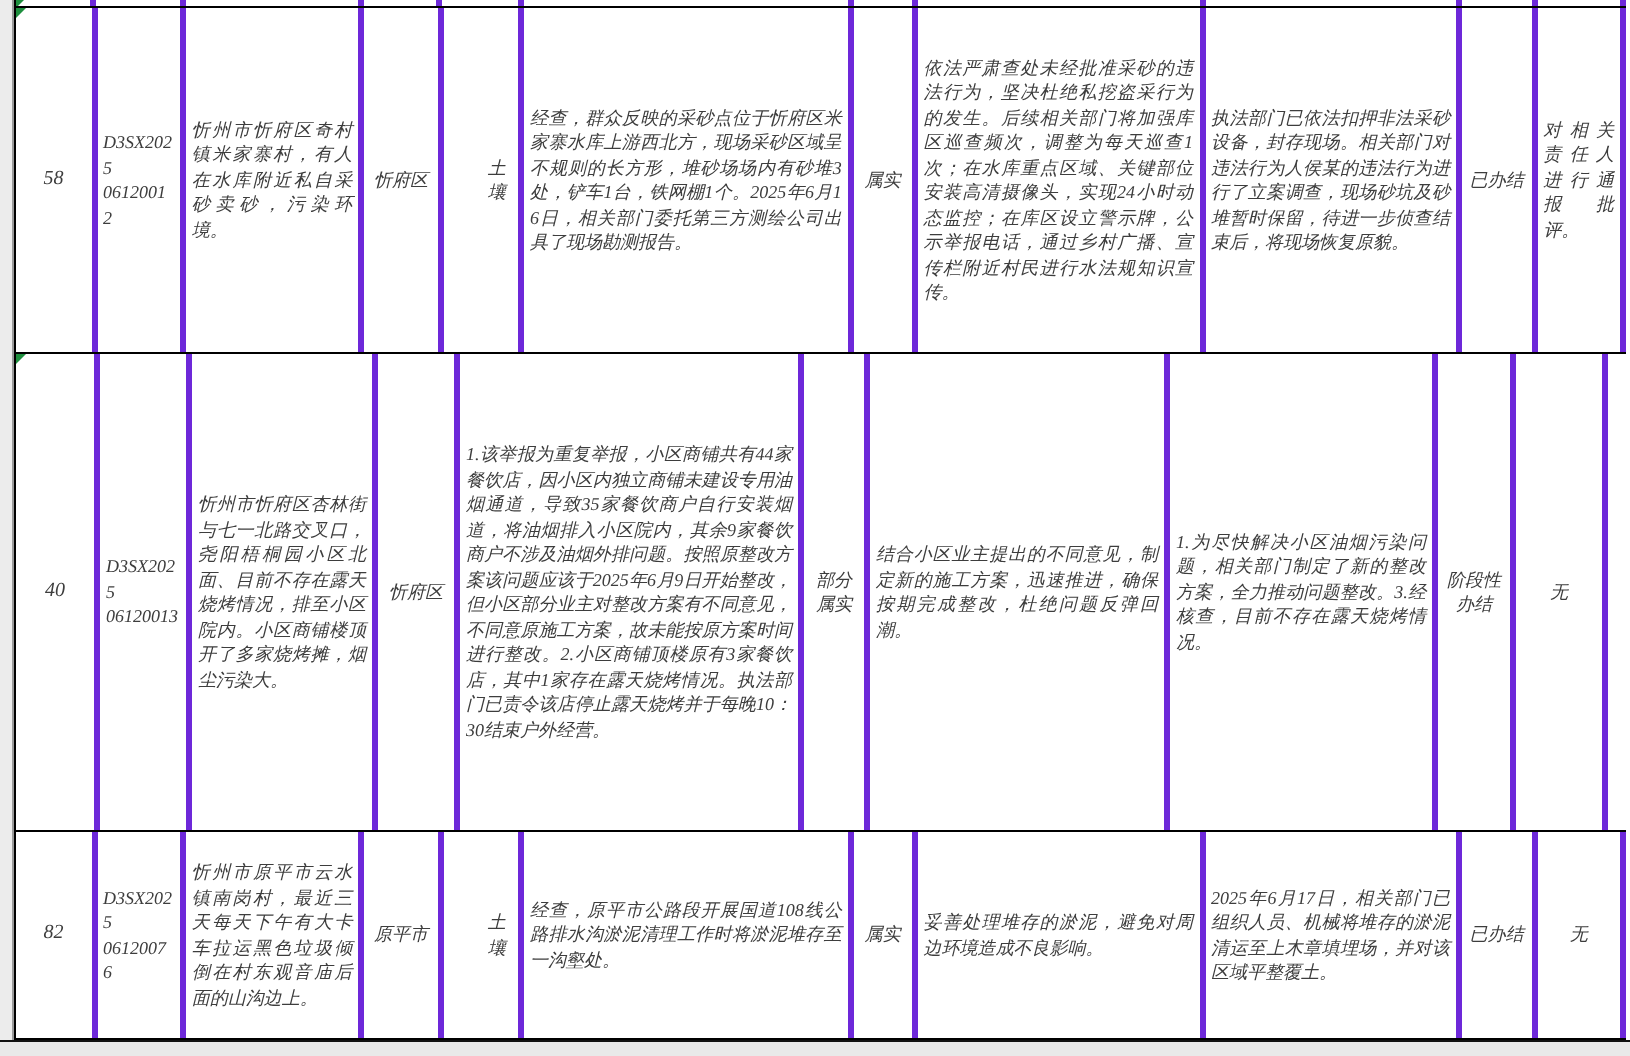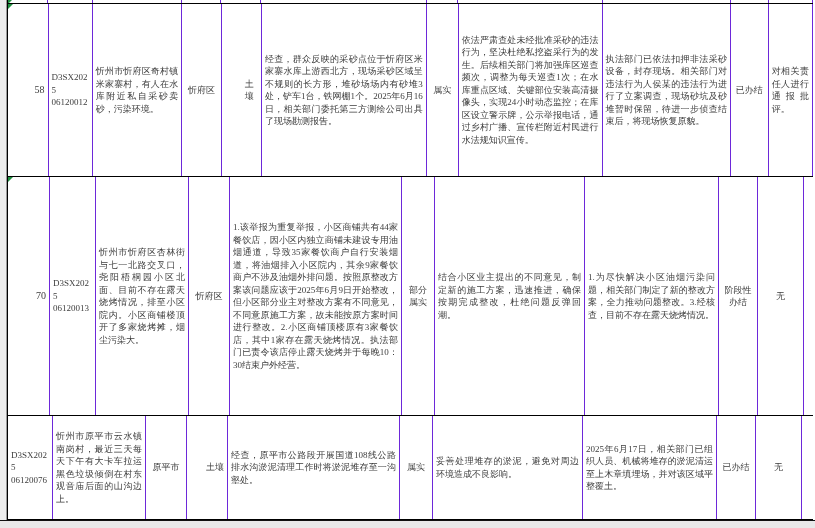--- a/index.html
+++ b/index.html
@@ -19,27 +19,27 @@
     background:#e9e9e9;border-top:1px solid #111;box-sizing:border-box;
   }
   .table{
     position:absolute;left:7px;top:0;width:806px;
   }
   .row{
     display:flex;flex-direction:row;box-sizing:border-box;
     border-bottom:1px solid #000;background:#fff;
   }
   .cell{
-    box-sizing:border-box;border-right:1px solid #6d28d9;
+    box-sizing:border-box;border-right:3px solid #6d28d9;
     display:flex;align-items:center;position:relative;
     overflow:hidden;padding:2px 3px;
-    font-size:9px;line-height:12.5px;
+    font-size:9px;line-height:12.5px;font-style:italic;
   }
   .cell:first-child{border-left:1px solid #000;}
-  .c1{width:43px;justify-content:flex-end;font-size:10px;}
+  .c1{width:43px;justify-content:center;font-size:10px;}
   .c2{width:46px;justify-content:flex-start;}
   .c3{width:93px;}
   .c4{width:41px;justify-content:center;}
   .c5{width:25px;justify-content:center;margin-left:16px;}
   .c6{width:172px;}
   .c7{width:33px;justify-content:flex-start;text-align:center;}
   .c8{width:150px;}
   .c9{width:134px;}
   .c10{width:39px;justify-content:center;text-align:center;}
   .c11{width:46px;}
@@ -117,21 +117,21 @@
         <div class="center-txt pre">已办结</div>
       </div>
       <div class="cell c11">
         <div class="txt">对相关责任人进行通报批评。</div>
       </div>
     </div>
 
     <div class="row" style="height:239px">
       <div class="cell c1">
         <span class="flag"></span>
-        <span>70</span>
+        <span>40</span>
       </div>
       <div class="cell c2">
         <div class="txt pre">D3SX2025
 06120013</div>
       </div>
       <div class="cell c3">
         <div class="txt">忻州市忻府区杏林街与七一北路交叉口，尧阳梧桐园小区北面、目前不存在露天烧烤情况，排至小区院内。小区商铺楼顶开了多家烧烤摊，烟尘污染大。</div>
       </div>
       <div class="cell c4">
         <div class="center-txt">忻府区</div>
@@ -152,20 +152,23 @@
       <div class="cell c10">
         <div class="center-txt pre">阶段性
 办结</div>
       </div>
       <div class="cell c11">
         <div class="center-txt">无</div>
       </div>
     </div>
 
     <div class="row" style="height:104px">
+      <div class="cell c1">
+        <span>82</span>
+      </div>
       <div class="cell c2">
         <div class="txt pre">D3SX2025
 06120076</div>
       </div>
       <div class="cell c3">
         <div class="txt">忻州市原平市云水镇南岗村，最近三天每天下午有大卡车拉运黑色垃圾倾倒在村东观音庙后面的山沟边上。</div>
       </div>
       <div class="cell c4">
         <div class="center-txt">原平市</div>
       </div>

